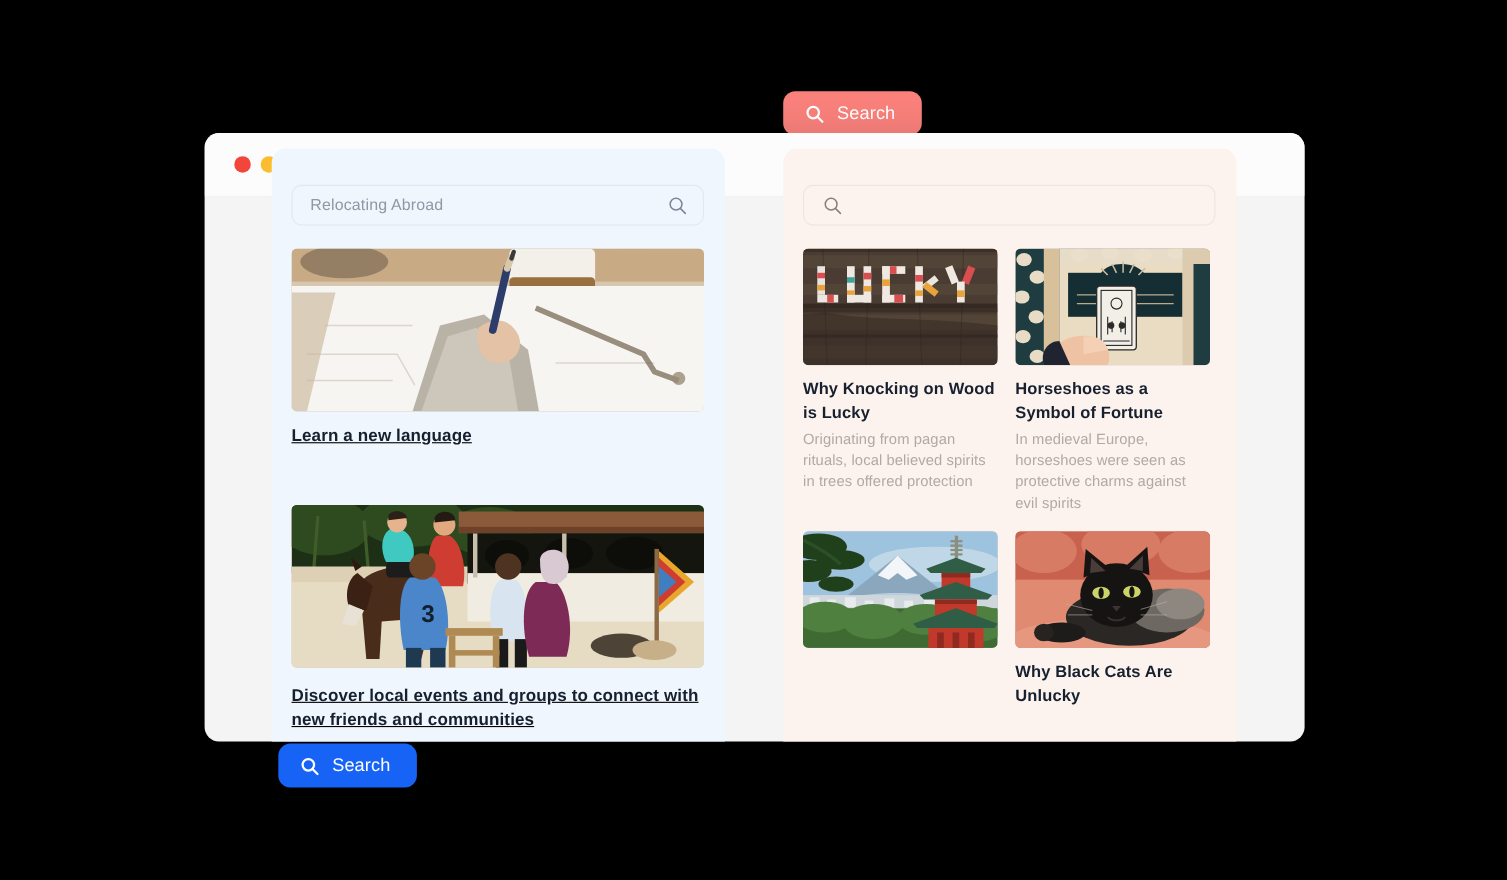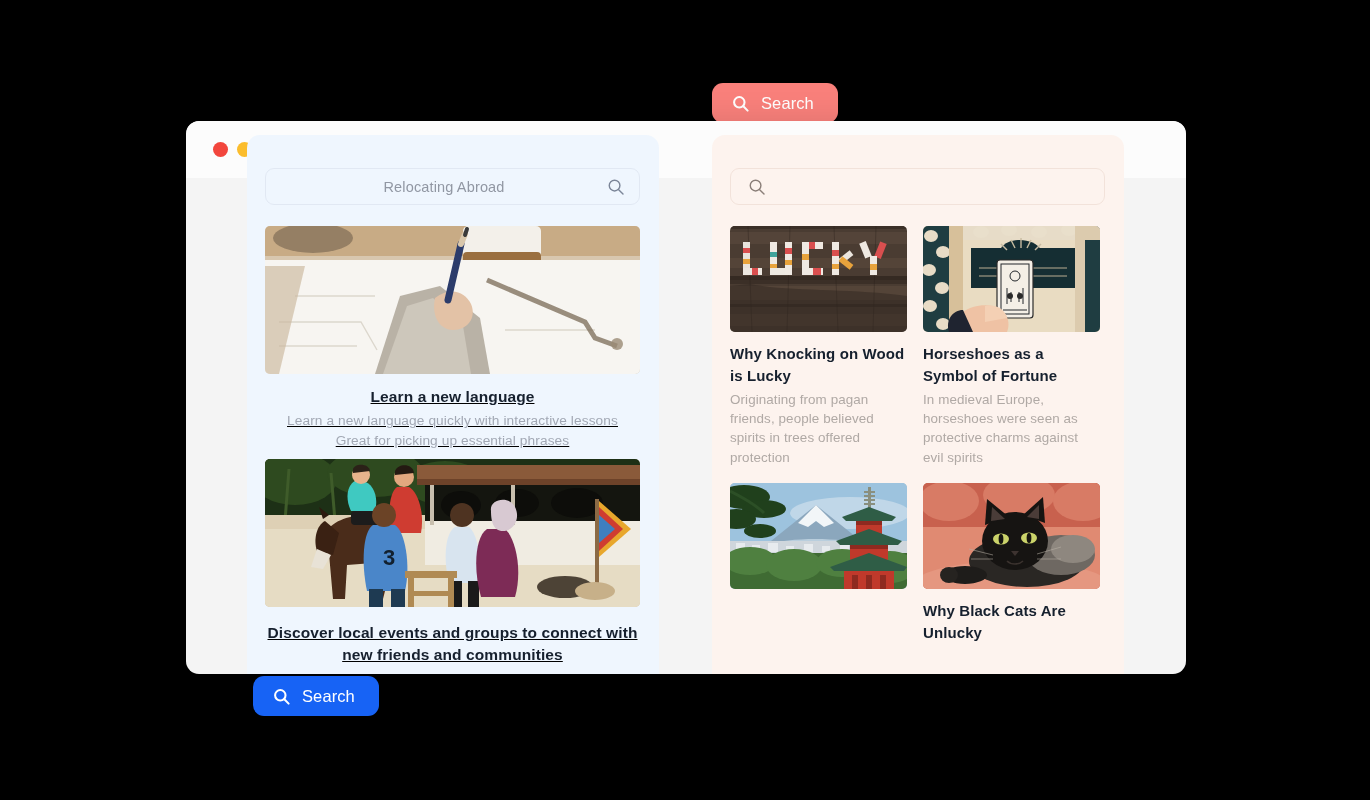--- a/index.html
+++ b/index.html
@@ -55,21 +55,20 @@
   
   .card {
     position: absolute;
     border-radius: 13px;
     overflow: hidden;
   }
   .card-left {
     left: 61px; top: 14px;
     width: 412px; height: 551px;
     background: #eff6fe;
-    text-align: center;
   }
   .card-right {
     left: 526px; top: 14px;
     width: 412px; height: 551px;
     background: #fdf3ee;
   }
 
   .searchbar {
     position: absolute;
     left: 18px; top: 33px;
@@ -229,24 +228,20 @@
             <path d="M110 148 L135 70 L175 60 L215 92 L225 148 Z" fill="#b9b2a6"></path>
             <path d="M118 148 L142 80 L168 72 L198 100 L206 148 Z" fill="#cdc7bb"></path>
             <path d="M170 72 C186 60 200 66 206 78 C212 92 202 104 188 104 C176 104 166 92 170 72 Z" fill="#e3c2a6"></path>
             <path d="M183 74 L196 18" stroke="#2c3c6b" stroke-width="7" stroke-linecap="round"></path>
             <path d="M196 18 L200 8" stroke="#d9c7ab" stroke-width="6" stroke-linecap="round"></path>
             <path d="M200 9 L202 3" stroke="#3a3a3a" stroke-width="4" stroke-linecap="round"></path>
             <path d="M0 40 L40 40 L14 148 L0 148 Z" fill="#cbb79c" opacity=".65"></path>
           </svg>
         </div>
         <div class="l-title">Learn a new language</div>
-        <div class="l-desc">
-          <div>Learn a new language quickly with interactive lessons</div>
-          <div>Great for picking up essential phrases</div>
-        </div>
       </div>
 
       <div class="l-item l-item-2">
         <div class="l-thumb">
           <svg viewBox="0 0 375 148" preserveAspectRatio="xMidYMid slice">
             <rect width="375" height="148" fill="#e4d9c4"></rect>
             <rect x="0" y="0" width="375" height="62" fill="#1d3016"></rect>
             <g fill="#2e4a1f">
               <ellipse cx="30" cy="20" rx="42" ry="26"></ellipse>
                 <ellipse cx="110" cy="14" rx="48" ry="24"></ellipse>
@@ -390,21 +385,21 @@
                 <rect x="140" y="30" width="7" height="19" fill="#efe9e2"></rect>
                 <rect x="140" y="38" width="7" height="6" fill="#e8a33c"></rect>
               </g>
               <rect x="0" y="50" width="177" height="4" fill="#241c16" opacity=".55"></rect>
               <g fill="#2f2620" opacity=".5">
                 <path d="M20 58 C60 66 120 62 177 70 L177 106 L0 106 L0 60 Z"></path>
               </g>
             </svg>
           </div>
           <div class="r-title">Why Knocking on Wood is Lucky</div>
-          <div class="r-desc">Originating from pagan friends, people believed spirits in trees offered protection</div>
+          <div class="r-desc">Originating from pagan rituals, local believed spirits in trees offered protection</div>
         </div>
 
         <div class="r-tile">
           <div class="r-thumb">
             <svg viewBox="0 0 177 106" preserveAspectRatio="xMidYMid slice">
               <rect width="177" height="106" fill="#ecdfc9"></rect>
               <rect x="0" y="0" width="40" height="106" fill="#e3d3b8"></rect>
               <rect x="0" y="0" width="26" height="106" fill="#1f3d41"></rect>
               <g fill="#e8dcc6">
                 <ellipse cx="8" cy="10" rx="7" ry="6"></ellipse>

